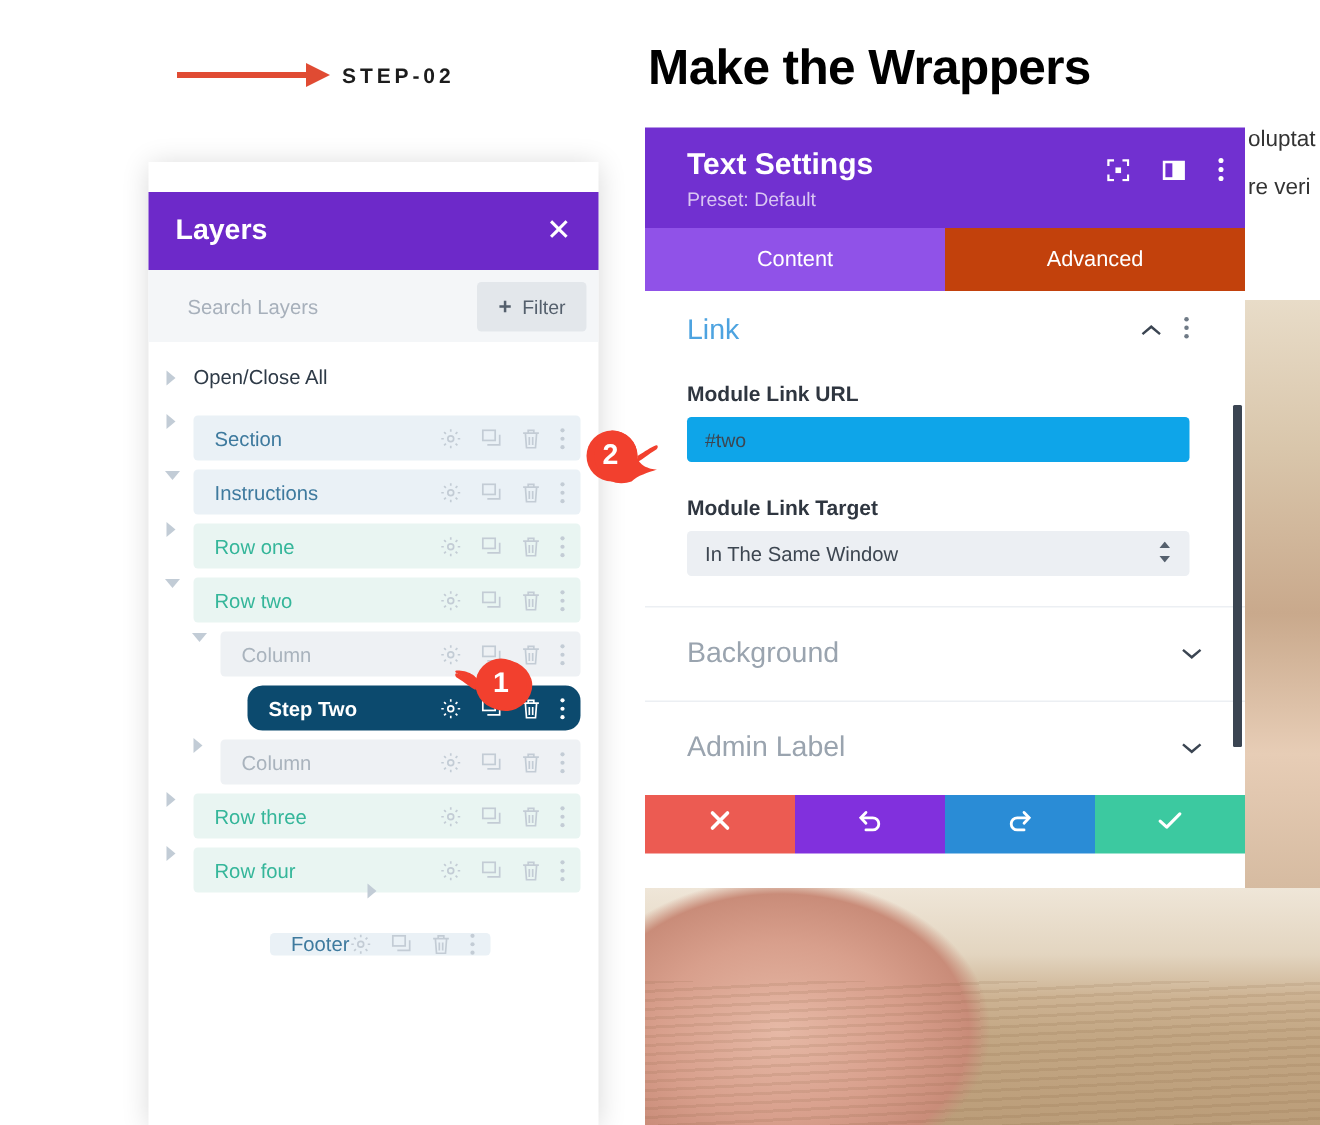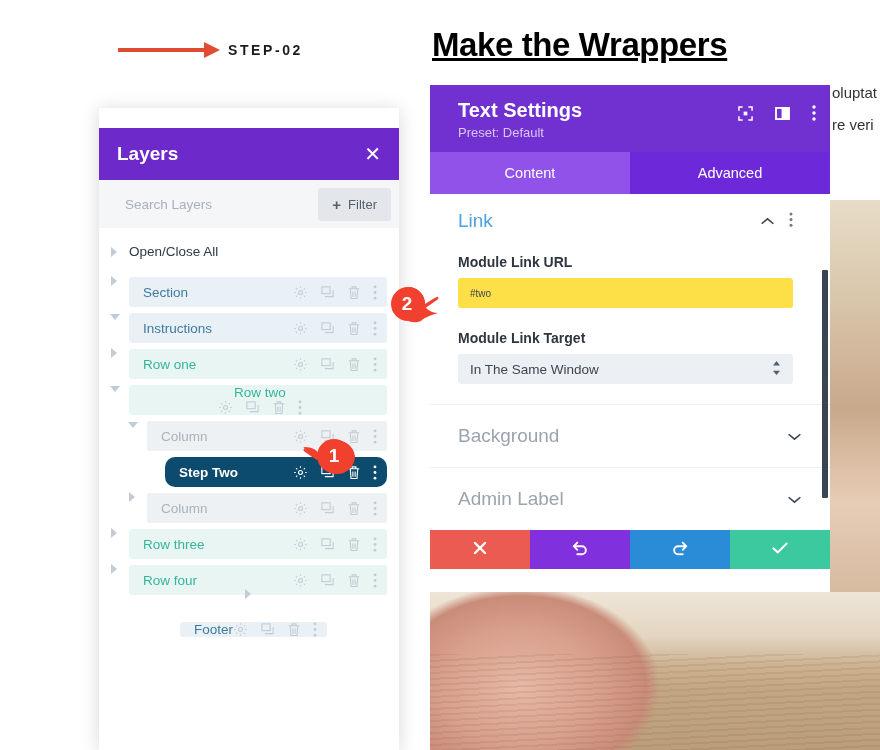--- a/index.html
+++ b/index.html
@@ -38,21 +38,21 @@
   .step-arrow::after {
     content: ""; position: absolute; right: -14px; top: -6px;
     border-left: 16px solid #e04b33;
     border-top: 8px solid transparent; border-bottom: 8px solid transparent;
   }
   .step-label {
     font-size: 14px; font-weight: bold; letter-spacing: 2.6px; color: #1c1c1c;
   }
   .page-title {
     position: absolute; left: 432px; top: 26px;
-    font-size: 33px; font-weight: bold; color: #000; letter-spacing: -0.4px; text-decoration: underline;
+    font-size: 33px; font-weight: bold; color: #000; letter-spacing: -0.4px;
   }
 
   
   .layers { position: absolute; left: 99px; top: 108px; width: 300px; height: 642px;
             background: #fff; box-shadow: 0 2px 18px rgba(0,0,0,.16); }
   .layers-head { height: 52px; background: #6d29c9; display: flex; align-items: center;
                  justify-content: space-between; padding: 0 18px; margin-top: 20px; }
   .layers-title { color: #fff; font-size: 19px; font-weight: bold; }
   .layers-close { color: #fff; font-size: 20px; line-height: 1; cursor: pointer; font-weight: 300; }
   .layers-search { height: 48px; background: #f4f6f8; display: flex; align-items: center;
@@ -85,32 +85,32 @@
   .t-row .lbar     { background:#e9f5f2; } .t-row .lname { color:#35b69a; }
   .t-col .lbar     { background:#eef1f4; } .t-col .lname { color:#a9b3bd; }
   .t-mod .lbar     { background:#0c4a6e;border-radius:10px; } .t-mod .lname { color:#ffffff; font-weight:bold; }
 
   
   .panel { position: absolute; left: 430px; top: 85px; width: 400px; }
   .p-head { background: #7130d0; padding: 14px 18px 12px 28px; position: relative; }
   .p-title { color: #fff; font-size: 20px; font-weight: bold; }
   .p-preset { color: #d9c6f2; font-size: 13px; margin-top: 3px; }
   .p-head-icons { position: absolute; right: 14px; top: 20px; display: flex; gap: 22px; align-items: center; }
-  .p-tabs { display: flex; background: #6d28d9; }
+  .p-tabs { display: flex; background: #c2410c; }
   .p-tab { flex: 1; text-align: center; color: #fff; font-size: 14.5px; padding: 13px 0;
            cursor: pointer; }
   .p-tab.active { background: #9052e8; }
   .p-body { background: #fff; }
   .sec-link { padding: 16px 37px 20px 28px; }
   .sec-head { display: flex; align-items: center; justify-content: space-between; }
   .sec-title-open { color: #4da3e0; font-size: 19px; }
   .sec-head-icons { display: flex; align-items: center; gap: 14px; }
   .fld-label { font-size: 14px; font-weight: bold; color: #2f3640; margin: 22px 0 8px 0; }
-  .fld-input { background: #fde047; height: 30px; border-radius: 3px; display: flex;
-               align-items: center; padding: 0 12px; font-size: 10px; color: #3d4651; }
+  .fld-input { background: #0ea5e9; height: 30px; border-radius: 3px; display: flex;
+               align-items: center; padding: 0 12px; font-size: 13px; color: #3d4651; }
   .fld-select { background: #eceff3; height: 30px; border-radius: 3px; display: flex;
                 align-items: center; justify-content: space-between; padding: 0 12px;
                 font-size: 13.5px; color: #3d4651; cursor: pointer; }
   .sec-closed { border-top: 1px solid #eceff3; padding: 20px 28px; display: flex;
                 align-items: center; justify-content: space-between; cursor: pointer; }
   .sec-title-closed { color: #9aa4af; font-size: 19px; }
   .p-actions { display: flex; height: 39px; }
   .p-act { flex: 1; display: flex; align-items: center; justify-content: center; cursor: pointer; }
   .p-scroll { position: absolute; right: 2px; top: 185px; width: 6px; height: 228px;
               background: #3b4552; border-radius: 1px; }
@@ -246,21 +246,21 @@
                     <circle cx="2" cy="2" r="1.5"></circle>
                     <circle cx="2" cy="8" r="1.5"></circle>
                     <circle cx="2" cy="14" r="1.5"></circle>
                   </svg>
                 </span>
               </span>
             </div>
           </div>
           <div class="lrow t-row" style="padding-left: 11px; padding-right: 12px;">
             <span class="tri d"></span>
-            <div class="lbar" style="margin-left: 10px; flex-direction: column;">
+            <div class="lbar" style="margin-left: 10px;">
               <span class="lname">Row two</span>
               <span class="licons">
                 <span>
                   <svg width="15" height="15" viewBox="0 0 20 20" fill="none" stroke="#c3ccd5" stroke-width="1.5">
                     <circle cx="10" cy="10" r="2.6"></circle>
                     <path d="M10 1.6v2.2M10 16.2v2.2M1.6 10h2.2M16.2 10h2.2M4.1 4.1l1.6 1.6M14.3 14.3l1.6 1.6M15.9 4.1l-1.6 1.6M5.7 14.3l-1.6 1.6"></path>
                   </svg>
                 </span>
                 <span>
                   <svg width="15" height="15" viewBox="0 0 20 20" fill="none" stroke="#c3ccd5" stroke-width="1.5">

